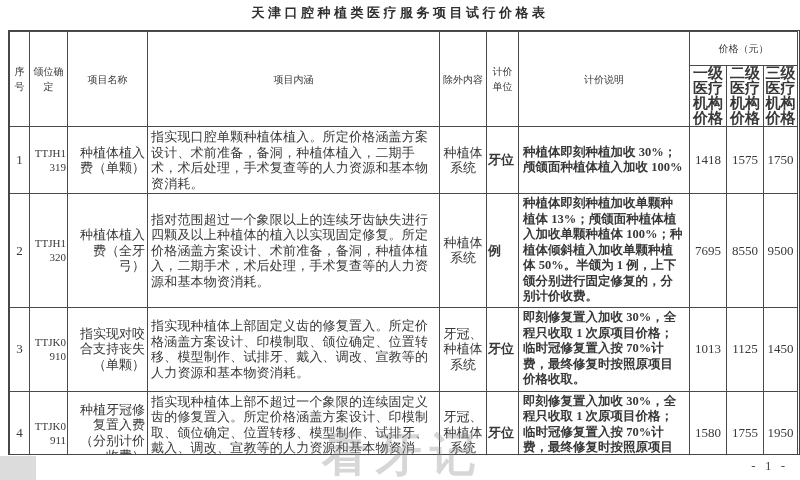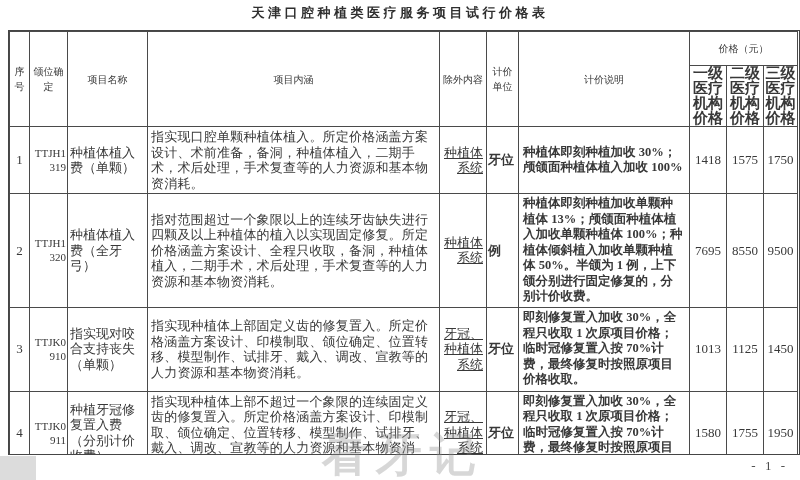--- a/index.html
+++ b/index.html
@@ -21,23 +21,23 @@
     border-collapse:collapse;table-layout:fixed;width:788px;
     font-family:"Liberation Serif","DejaVu Serif",serif;color:#383838;
   }
   th,td{border:1px solid #4a4a4a;overflow:hidden;}
   th{font-weight:400;font-size:10px;padding:8px 1px;line-height:15px;}
   .hrow1 th{height:17px;}
   .hrow2 th{height:49px;font-size:15px;font-weight:600;padding:0;line-height:15px;}
   td{font-size:13px;line-height:15.5px;vertical-align:middle;}
   .idx{text-align:center;}
   .code{font-size:11px;line-height:14px;text-align:right;word-break:break-all;padding:0 1px;}
-  .name{text-align:left;padding:1px 2px;}
+  .name{text-align:right;padding:1px 2px;}
   .content{text-align:left;padding:2px 3px;letter-spacing:0.2px;}
-  .excl{text-align:right;padding:2px 3px;text-decoration:underline;}
+  .excl{text-align:center;padding:2px 3px;}
   .unit{text-align:left;font-weight:bold;}
   .note{font-size:12.5px;text-align:left;padding:2px 4px;font-weight:bold;}
   .num{text-align:center;font-size:13px;letter-spacing:0;}
   .tr1{height:65px;} .tr2{height:97px;} .tr3{height:84px;} .tr4{height:83px;}
   .tr5 td{vertical-align:top;padding-top:3px;height:70px;}
   .watermark{
     position:absolute;left:322px;top:424px;z-index:5;
     font-size:46px;font-weight:700;letter-spacing:8px;
     color:#8f8f8f;opacity:0.35;pointer-events:none;white-space:nowrap;
   }
@@ -98,21 +98,21 @@
         <td class="unit">牙位</td>
         <td class="note">种植体即刻种植加收 30%；颅颌面种植体植入加收 100%</td>
         <td class="num">1418</td>
         <td class="num">1575</td>
         <td class="num">1750</td>
       </tr>
       <tr class="tr2">
         <td class="idx">2</td>
         <td class="code">TTJH1320</td>
         <td class="name">种植体植入费（全牙弓）</td>
-        <td class="content">指对范围超过一个象限以上的连续牙齿缺失进行四颗及以上种植体的植入以实现固定修复。所定价格涵盖方案设计、全程只收取，备洞，种植体植入，二期手术，术后处理，手术复查等的人力资源和基本物资消耗。</td>
+        <td class="content">指对范围超过一个象限以上的连续牙齿缺失进行四颗及以上种植体的植入以实现固定修复。所定价格涵盖方案设计、术前准备，备洞，种植体植入，二期手术，术后处理，手术复查等的人力资源和基本物资消耗。</td>
         <td class="excl">种植体系统</td>
         <td class="unit">例</td>
         <td class="note">种植体即刻种植加收单颗种植体 13%；颅颌面种植体植入加收单颗种植体 100%；种植体倾斜植入加收单颗种植体 50%。半颌为 1 例，上下颌分别进行固定修复的，分别计价收费。</td>
         <td class="num">7695</td>
         <td class="num">8550</td>
         <td class="num">9500</td>
       </tr>
       <tr class="tr3">
         <td class="idx">3</td>
         <td class="code">TTJK0910</td>

